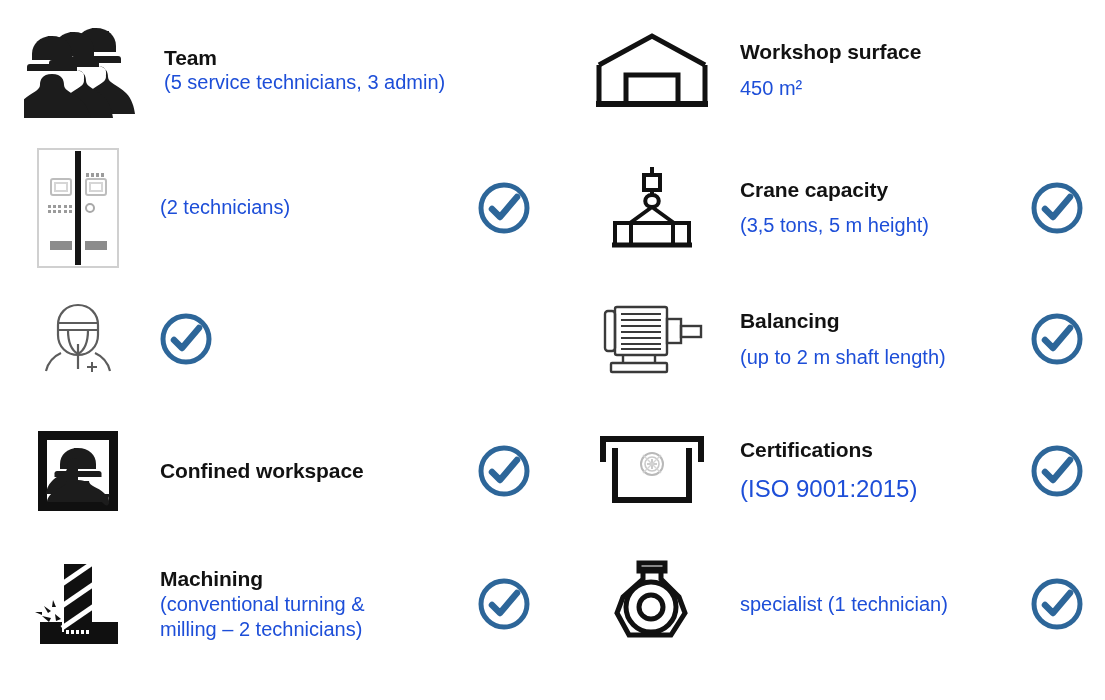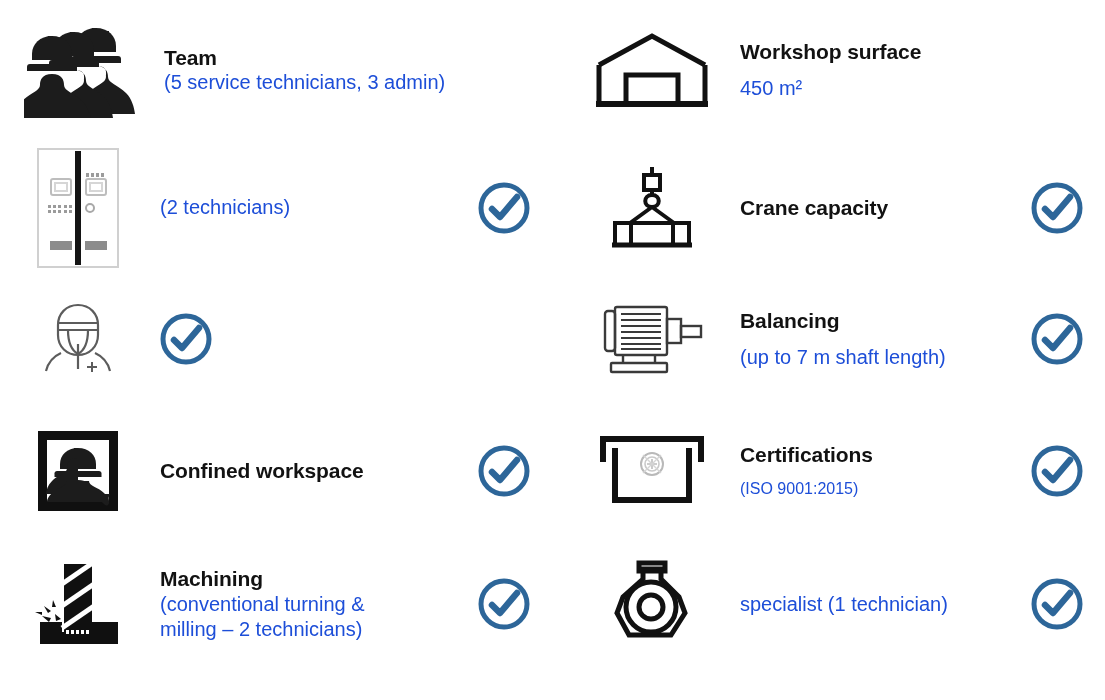--- a/index.html
+++ b/index.html
@@ -71,21 +71,21 @@
     color: #121212;
     white-space: nowrap;
   }
   .subtitle {
     font-size: 20px;
     font-weight: normal;
     line-height: 1.24;
     color: #1d4ed8;
   }
   .subtitle.small {
-    font-size: 16px;
+    font-size: 24px;
   }
 
   .check-box {
     flex: 0 0 auto;
     width: 96px;
     display: flex;
     align-items: center;
     justify-content: center;
   }
   .check-box.empty { visibility: hidden; }
@@ -199,20 +199,21 @@
           <path d="M46 25 L46 30"></path>
           <path d="M46 30 c-9 0 -9 12 0 12 c9 0 9 -12 0 -12 z" stroke-width="4"></path>
           <path d="M46 42 L24 58 M46 42 L68 58"></path>
           <rect x="9" y="58" width="74" height="22"></rect>
           <path d="M25 58 L25 80 M67 58 L67 80"></path>
           <path d="M6 80 L86 80" stroke-width="5"></path>
         </svg>
       </div>
       <div class="text-box">
         <div class="title">Crane capacity</div>
+        <div class="subtitle">(3,5 tons, 5 m height)</div>
       </div>
       <div class="check-box">
         <svg width="56" height="56" viewBox="0 0 56 56">
           <circle cx="28" cy="28" r="23" fill="none" stroke="#2d6699" stroke-width="5"></circle>
           <path d="M16 29 L24 37 L41 17" fill="none" stroke="#2d6699" stroke-width="6.5" stroke-linecap="round" stroke-linejoin="round"></path>
         </svg>
       </div>
     </div>
 
     <div class="cell left r3">
@@ -250,21 +251,21 @@
               <path d="M24 52 L64 52"></path>
           </g>
           <rect x="70" y="22" width="14" height="24"></rect>
           <rect x="84" y="29" width="20" height="11"></rect>
           <path d="M26 58 L26 66 M58 58 L58 66"></path>
           <rect x="14" y="66" width="56" height="9" rx="1"></rect>
         </svg>
       </div>
       <div class="text-box">
         <div class="title">Balancing</div>
-        <div class="subtitle">(up to 7 m shaft length)</div>
+        <div class="subtitle">(up to 2 m shaft length)</div>
       </div>
       <div class="check-box">
         <svg width="56" height="56" viewBox="0 0 56 56">
           <circle cx="28" cy="28" r="23" fill="none" stroke="#2d6699" stroke-width="5"></circle>
           <path d="M16 29 L24 37 L41 17" fill="none" stroke="#2d6699" stroke-width="6.5" stroke-linecap="round" stroke-linejoin="round"></path>
         </svg>
       </div>
     </div>
 
     <div class="cell left r4">

